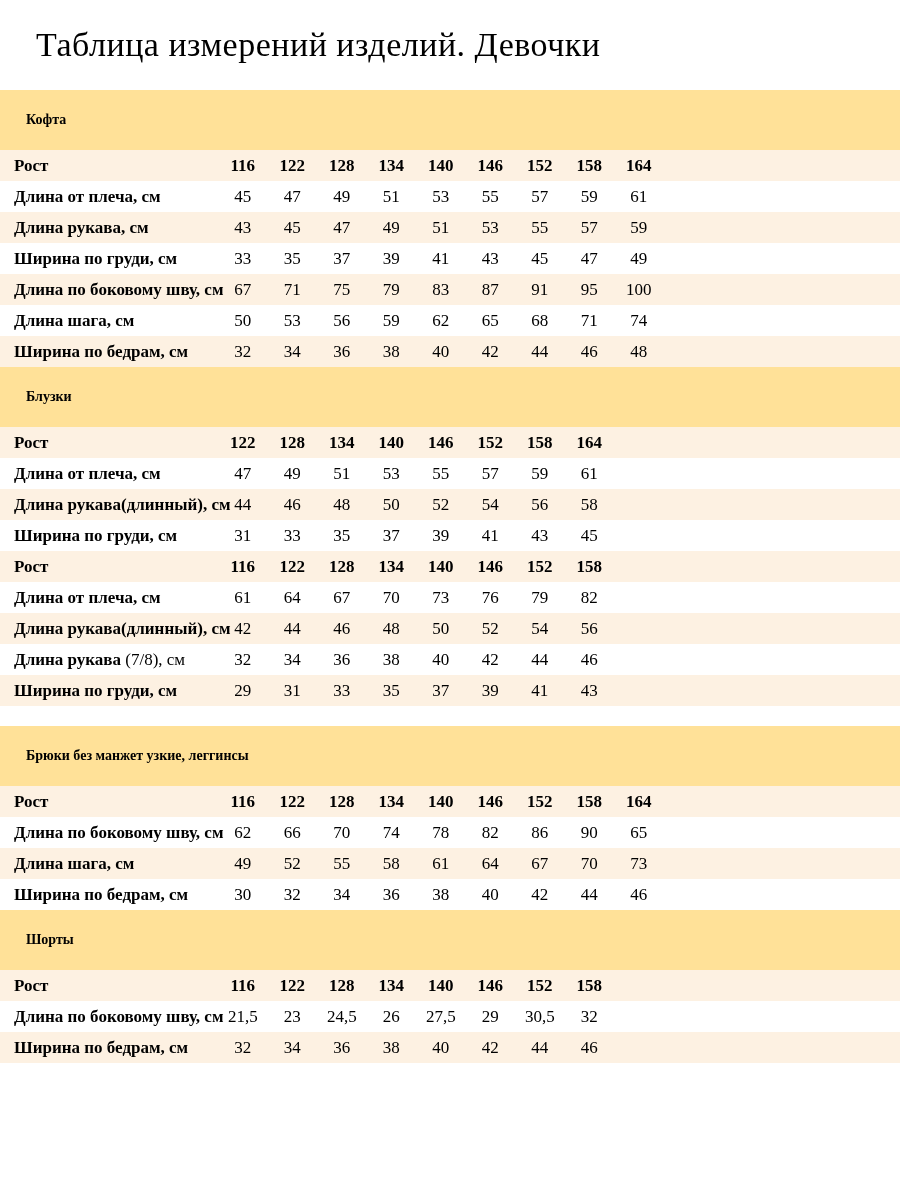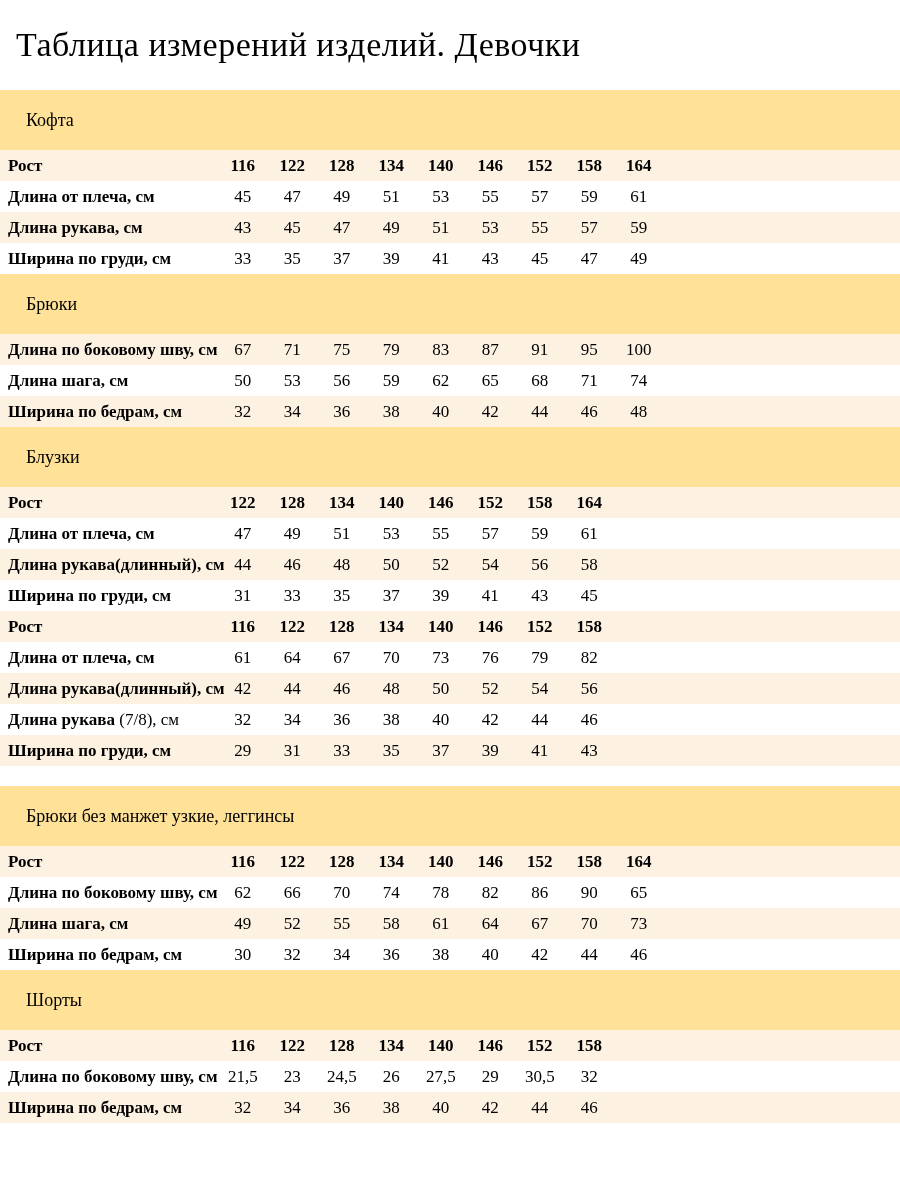--- a/index.html
+++ b/index.html
@@ -18,52 +18,52 @@
   .page {
     width: 900px;
     height: 1200px;
     overflow: hidden;
     background: var(--white);
   }
   .title-wrap {
     height: 90px;
     display: flex;
     align-items: center;
-    padding-left: 16px;
+    padding-left: 36px;
   }
   .page-title {
     font-size: 34px;
     font-weight: normal;
     letter-spacing: 0.5px;
     white-space: nowrap;
   }
   .band {
     height: 60px;
     background: var(--band-bg);
     display: flex;
     align-items: center;
     padding-left: 26px;
   }
   .band-label {
-    font-size: 18px;
-    font-weight: normal;
+    font-size: 14px;
+    font-weight: bold;
     white-space: nowrap;
   }
   .rows .row {
     display: flex;
     align-items: center;
     height: 31px;
     background: var(--white);
   }
   .rows .row:nth-child(odd) {
     background: var(--stripe-bg);
   }
   .row .label {
     width: 218px;
-    padding-left: 8px;
+    padding-left: 14px;
     font-size: 17px;
     font-weight: bold;
     white-space: nowrap;
     flex: 0 0 auto;
   }
   .label-suffix {
     font-weight: normal;
   }
   .cells {
     display: flex;
@@ -151,23 +151,20 @@
               <div class="cell">43</div>
               <div class="cell">45</div>
               <div class="cell">47</div>
               <div class="cell">49</div>
             </div>
   </div>
 </div>
   </div>
 
   <div class="section">
-    <div class="band">
-      <span class="band-label">Брюки</span>
-    </div>
     <div class="rows">
   <div class="row">
     <div class="label"><span class="label-main">Длина по боковому шву, см</span><span class="label-suffix"></span></div>
     <div class="cells">
               <div class="cell">67</div>
               <div class="cell">71</div>
               <div class="cell">75</div>
               <div class="cell">79</div>
               <div class="cell">83</div>
               <div class="cell">87</div>

